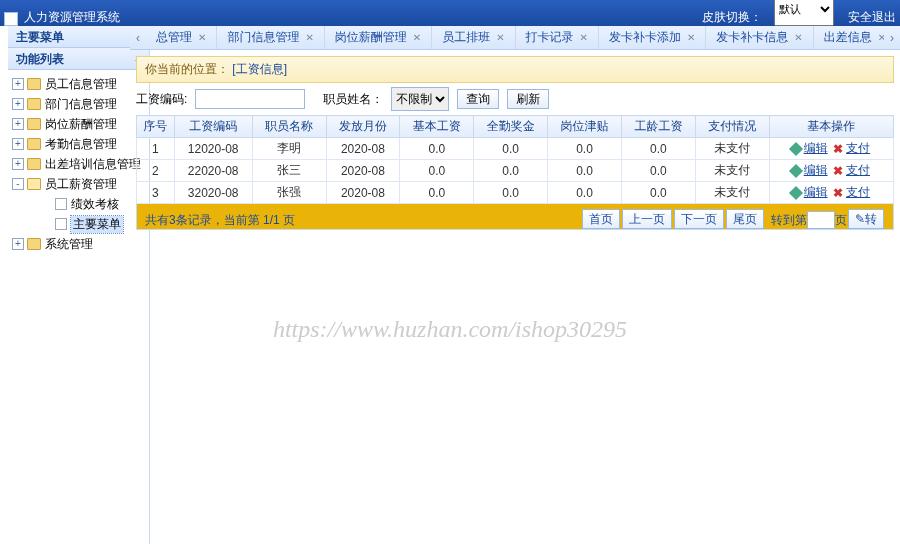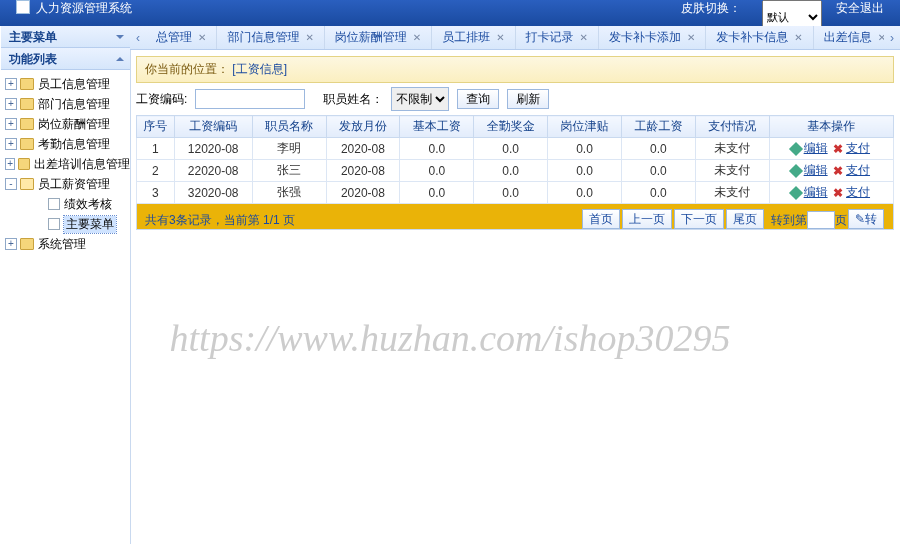--- a/index.html
+++ b/index.html
@@ -1,23 +1,23 @@
 <!DOCTYPE html>
 <html><head>
 <meta charset="utf-8">
 <style>
   *{margin:0;padding:0;box-sizing:border-box;font-family:"Microsoft YaHei",Arial,sans-serif;font-size:12px}
   body{width:900px;height:544px;overflow:hidden;background:#fff;position:relative}
-  .topbar{height:26px;background:linear-gradient(#2a5fbf,#1a4a9f);color:#fff;display:flex;align-items:flex-start;padding:0 16px}
+  .topbar{height:26px;background:linear-gradient(#2a5fbf,#1a4a9f);color:#fff;display:flex;align-items:flex-end;padding:0 4px}
   .topbar .app-icon{width:14px;height:14px;background:#fff;margin-right:6px;border:1px solid #a0c0e0}
   .topbar .title{flex:1}
-  .topbar .skin-label{margin-right:21px}
+  .topbar .skin-label{margin-right:12px}
   .topbar select{font-size:11px;height:34px;width:60px}
   .topbar .logout{margin-left:14px;cursor:pointer}
-  .sidebar{position:absolute;left:1px;top:26px;width:130px;bottom:0;border-right:1px solid #c9d9ef;background:#fff}
+  .sidebar{position:absolute;left:8px;top:26px;width:142px;bottom:0;border-right:1px solid #c9d9ef;background:#fff}
   .panel-hd{height:22px;line-height:22px;background:linear-gradient(#eaf2ff,#d6e6fb);border-bottom:1px solid #b6cdee;padding-left:8px;color:#15428b;font-weight:bold;display:flex;align-items:center}
   .panel-hd .collapse{margin-left:auto;margin-right:6px;cursor:pointer;border:4px solid transparent;border-top-color:#5a7db8;width:0;height:0;margin-top:4px}
   .tree{padding:4px 0}
   .tree-node{display:flex;align-items:center;height:20px;padding-left:4px;cursor:pointer;white-space:nowrap}
   .tree-node.d1{padding-left:32px}
   .tree-node .pm{width:12px;height:12px;border:1px solid #8fa8c8;display:inline-flex;align-items:center;justify-content:center;font-size:10px;line-height:1;margin-right:3px;color:#4a6a9a;background:#fff}
   .tree-node .folder{width:14px;height:12px;background:#f5d67b;border:1px solid #c9a23e;margin-right:4px;border-radius:1px}
   .tree-node .folder.open{background:#ffe9a8}
   .tree-node .leaf{width:12px;height:12px;border:1px solid #9ab;background:#fff;margin-right:4px}
   .tree-node.sel .lbl{background:#cfe3ff;outline:1px dotted #6a8ecf;padding:0 2px}
@@ -38,21 +38,21 @@
   .grid th{background:linear-gradient(#f4f8ff,#e2ecfb);border:1px solid #c9d9ef;height:22px;color:#15428b;font-weight:normal}
   .grid td{border:1px solid #dce6f4;height:22px;text-align:center;color:#333}
   .grid td.act a{color:#1a4a9f;text-decoration:underline;cursor:pointer;margin:8px 2px}
   .grid td.act .ico{display:inline-block;vertical-align:middle}
   .ico-edit{width:10px;height:10px;background:#4a8;position:relative;transform:rotate(45deg);margin-right:1px}
   .ico-del{color:#c33;font-weight:bold;margin-right:1px}
   .pager{border:1px solid #c9d9ef;border-top:none;height:26px;display:flex;align-items:flex-end;padding:0 8px;color:#1a4a9f;background:#eab308}
   .pager .info{flex:1}
   .pager button{border:1px solid #9cb8de;background:linear-gradient(#fff,#e6eefb);height:20px;padding:0 6px;margin:0 1px;cursor:pointer;color:#1a4a9f}
   .pager input{width:28px;height:18px;border:1px solid #9cb8de;text-align:center}
-  .watermark{position:absolute;left:50%;top:58%;transform:translateX(-50%);font-size:38px;font-style:italic;color:#ccc;font-family:Georgia,serif;pointer-events:none;white-space:nowrap}
+  .watermark{position:absolute;left:50%;top:58%;transform:translateX(-50%);font-size:24px;font-style:italic;color:#ccc;font-family:Georgia,serif;pointer-events:none;white-space:nowrap}
 </style>
 </head>
 <body>
 
 <div class="topbar">
   <div class="app-icon"></div>
   <div class="title">人力资源管理系统</div>
   <span class="skin-label">皮肤切换：</span>
   <select><option>默认</option></select>
   <span class="logout">安全退出</span>

